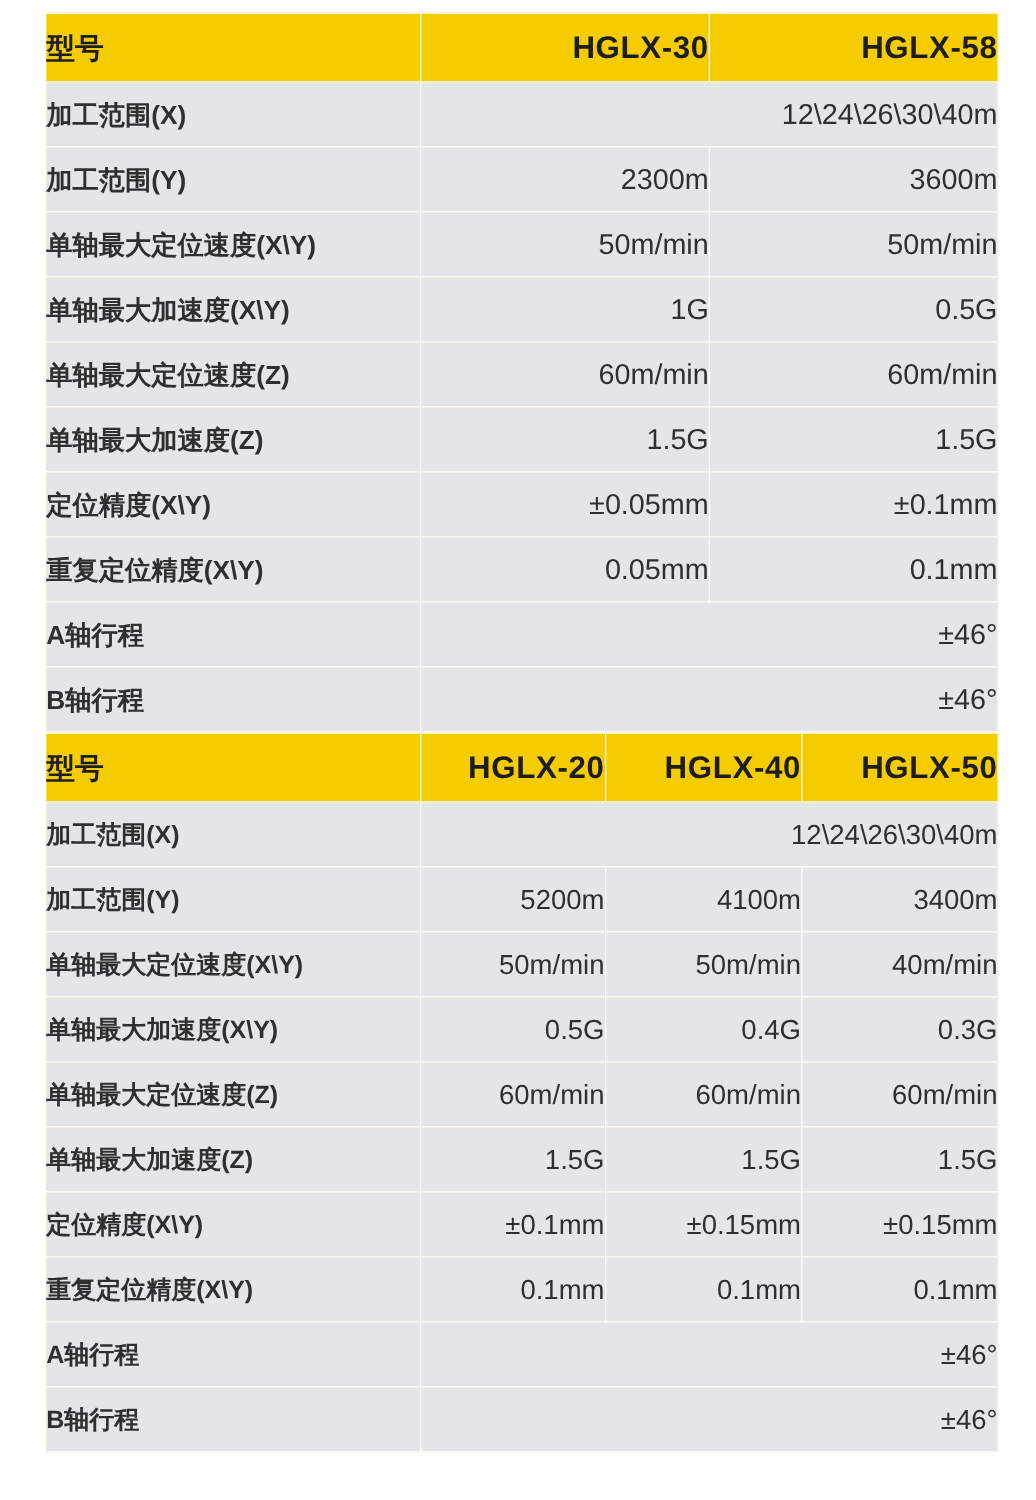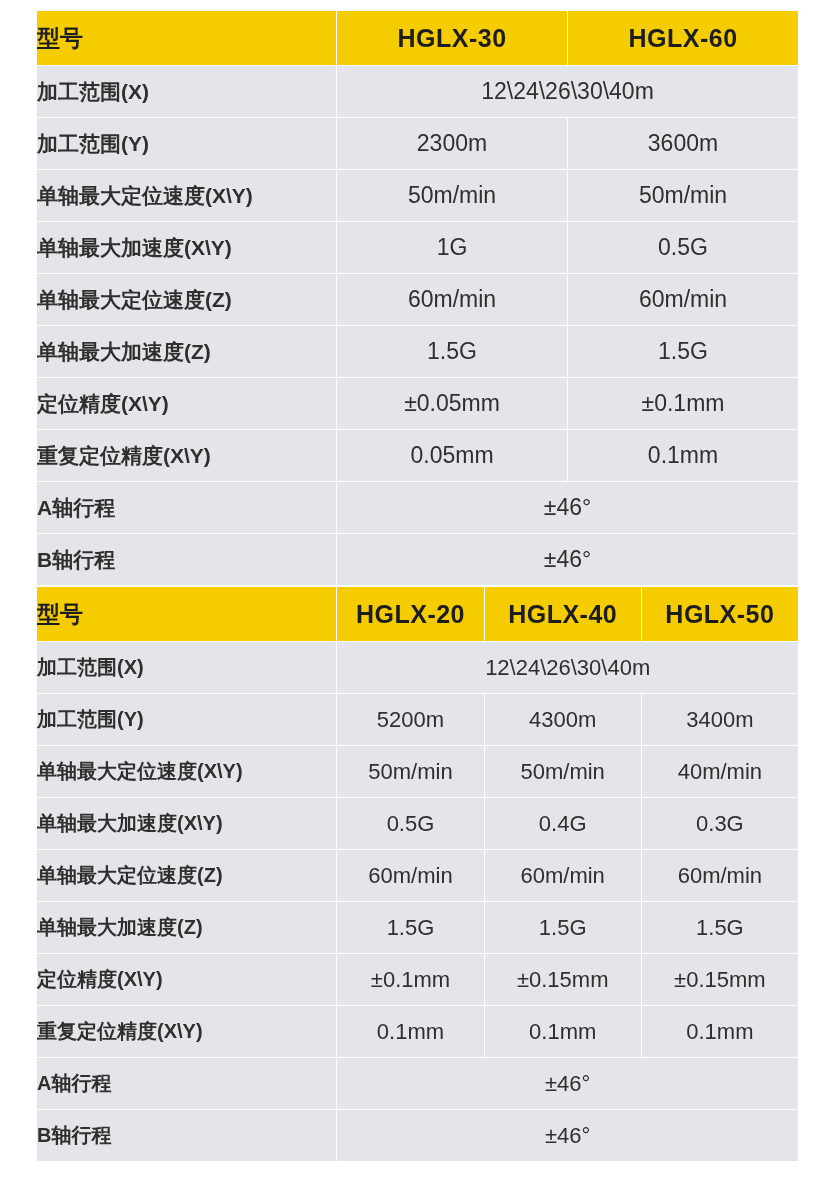--- a/index.html
+++ b/index.html
@@ -41,21 +41,21 @@
   }
   .lbl {
     text-align: left;
     padding-left: 12px;
     font-size: 21px;
     color: #2f2f2f;
     letter-spacing: 0px;
     font-weight: bold;
   }
   .val {
-    text-align: center;
+    text-align: right;
     font-size: 23px;
     color: #2f2f2f;
   }
   tr.head td {
     background: #f5cc00;
     height: 54px;
   }
   tr.head td.lbl {
     font-weight: bold;
     font-size: 23px;
@@ -87,21 +87,21 @@
   <table class="spec t1">
     <colgroup>
         <col class="c0">
         <col class="c1">
         <col class="c2">
       </colgroup>
     <tbody>
         <tr class="head">
           <td class="lbl">型号</td>
           <td class="val">HGLX-30</td>
-          <td class="val">HGLX-60</td>
+          <td class="val">HGLX-58</td>
         </tr>
         <tr>
           <td class="lbl">加工范围(X)</td>
           <td class="val" colspan="2">12\24\26\30\40m</td>
         </tr>
         <tr>
           <td class="lbl">加工范围(Y)</td>
           <td class="val">2300m</td>
           <td class="val">3600m</td>
         </tr>
@@ -160,21 +160,21 @@
           <td class="val">HGLX-40</td>
           <td class="val">HGLX-50</td>
         </tr>
         <tr>
           <td class="lbl">加工范围(X)</td>
           <td class="val" colspan="3">12\24\26\30\40m</td>
         </tr>
         <tr>
           <td class="lbl">加工范围(Y)</td>
           <td class="val">5200m</td>
-          <td class="val">4300m</td>
+          <td class="val">4100m</td>
           <td class="val">3400m</td>
         </tr>
         <tr>
           <td class="lbl">单轴最大定位速度(X\Y)</td>
           <td class="val">50m/min</td>
           <td class="val">50m/min</td>
           <td class="val">40m/min</td>
         </tr>
         <tr>
           <td class="lbl">单轴最大加速度(X\Y)</td>

